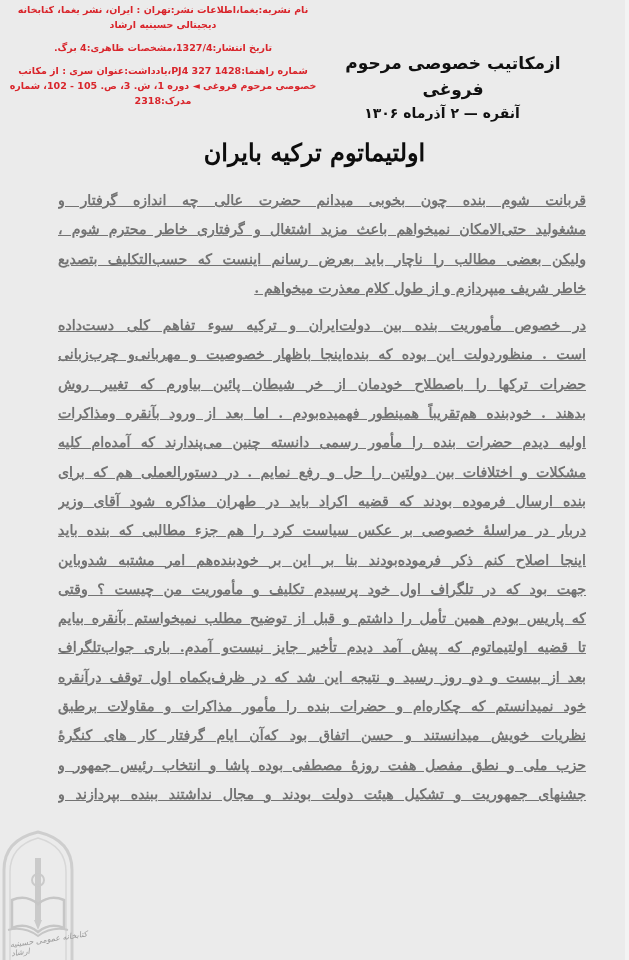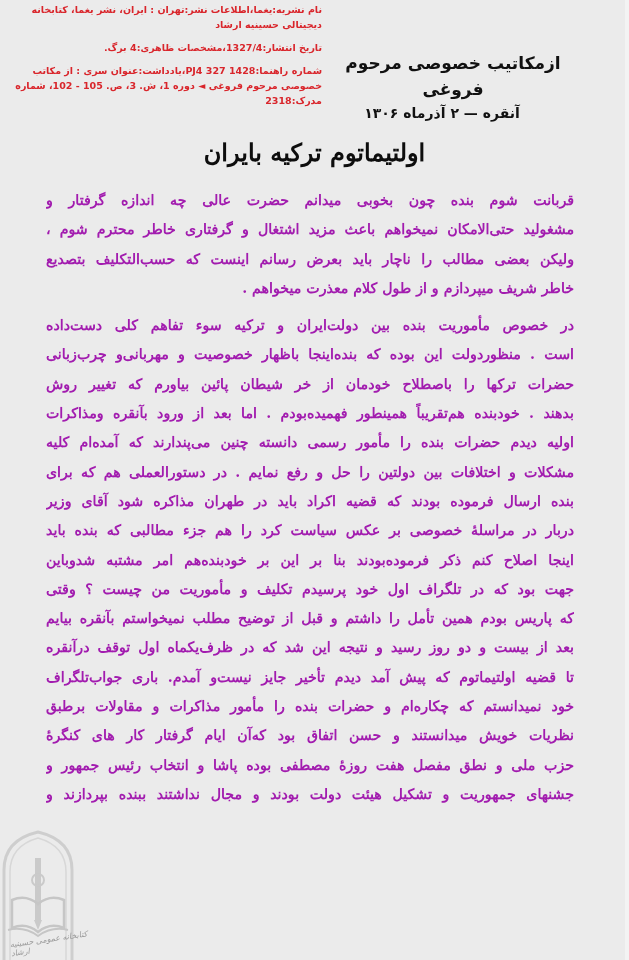--- a/index.html
+++ b/index.html
@@ -28,21 +28,21 @@
       height: 960px;
       background: #f3f3f3;
     }
     
     .meta {
       position: absolute;
       left: 4px;
       top: 2px;
       width: 318px;
       direction: rtl;
-      text-align: right;
+      text-align: center;
       color: #d9252b;
       font-family: "DejaVu Sans", sans-serif;
       font-size: 9.5px;
       font-weight: bold;
       line-height: 15px;
     }
     .meta p {
       margin: 0 0 8px 0;
     }
     .meta .m3 { margin-top: 4px; }
@@ -84,30 +84,31 @@
       direction: rtl;
       font-family: "DejaVu Serif", serif;
       font-weight: bold;
       font-size: 24px;
       color: #0d0d0d;
       margin: 0;
     }
 
     .body-text {
       position: absolute;
-      left: 46px;
+      left: 58px;
       width: 528px;
       top: 186px;
       direction: rtl;
       text-align: justify;
       text-align-last: right;
-      color: #a21caf;
+      color: #737373;
       font-family: "DejaVu Serif", serif;
       font-weight: bold;
       font-size: 14.2px;
+      text-decoration: underline;
     }
     .body-text .line {
       height: 29.3px;
       line-height: 29.3px;
       white-space: nowrap;
       overflow: hidden;
       text-align-last: justify;
     }
     .body-text .line.last {
       text-align-last: right;
@@ -170,22 +171,22 @@
       <div class="line">است . منظوردولت این بوده که بنده‌اینجا باظهار خصوصیت و مهربانی‌و چرب‌زبانی</div>
       <div class="line">حضرات ترکها را  باصطلاح خودمان از خر شیطان پائین  بیاورم  که تغییر  روش</div>
       <div class="line">بدهند . خودبنده هم‌تقریباً همینطور  فهمیده‌بودم . اما بعد از ورود بآنقره ومذاکرات</div>
       <div class="line">اولیه دیدم حضرات  بنده را مأمور رسمی  دانسته  چنین می‌پندارند  که آمده‌ام کلیه</div>
       <div class="line">مشکلات و اختلافات بین دولتین را حل و  رفع  نمایم . در  دستورالعملی هم  که  برای</div>
       <div class="line">بنده ارسال فرموده بودند  که قضیه اکراد باید در طهران مذاکره شود آقای  وزیر</div>
       <div class="line">دربار در مراسلهٔ خصوصی بر عکس سیاست کرد را هم جزء مطالبی که بنده  باید</div>
       <div class="line">اینجا اصلاح  کنم ذکر  فرموده‌بودند بنا بر این بر  خودبنده‌هم امر  مشتبه شدوباین</div>
       <div class="line">جهت بود که در تلگراف اول خود  پرسیدم  تکلیف  و  مأموریت  من  چیست ؟ وقتی</div>
       <div class="line">که پاریس بودم همین تأمل را داشتم و  قبل از توضیح مطلب  نمیخواستم بآنقره بیایم</div>
+      <div class="line">تا قضیه اولتیماتوم که پیش آمد دیدم تأخیر جایز نیست‌و آمدم. باری جواب‌تلگراف</div>
       <div class="line">بعد از بیست و  دو روز رسید و نتیجه  این شد که در ظرف‌یکماه اول توقف درآنقره</div>
-      <div class="line">تا قضیه اولتیماتوم که پیش آمد دیدم تأخیر جایز نیست‌و آمدم. باری جواب‌تلگراف</div>
       <div class="line">خود نمیدانستم  که چکاره‌ام و  حضرات بنده را  مأمور مذاکرات و مقاولات برطبق</div>
       <div class="line">نظریات خویش  میدانستند  و حسن  اتفاق  بود  که‌آن ایام گرفتار کار های کنگرهٔ</div>
       <div class="line">حزب ملی و نطق مفصل هفت روزهٔ مصطفی بوده  پاشا  و  انتخاب  رئیس جمهور  و</div>
       <div class="line">جشنهای جمهوریت و  تشکیل هیئت دولت بودند و مجال  نداشتند  ببنده  بپردازند و</div>
     </div>
   </div>
 
   <div class="watermark">
     <svg width="72" height="130" viewBox="0 0 72 130">
 

